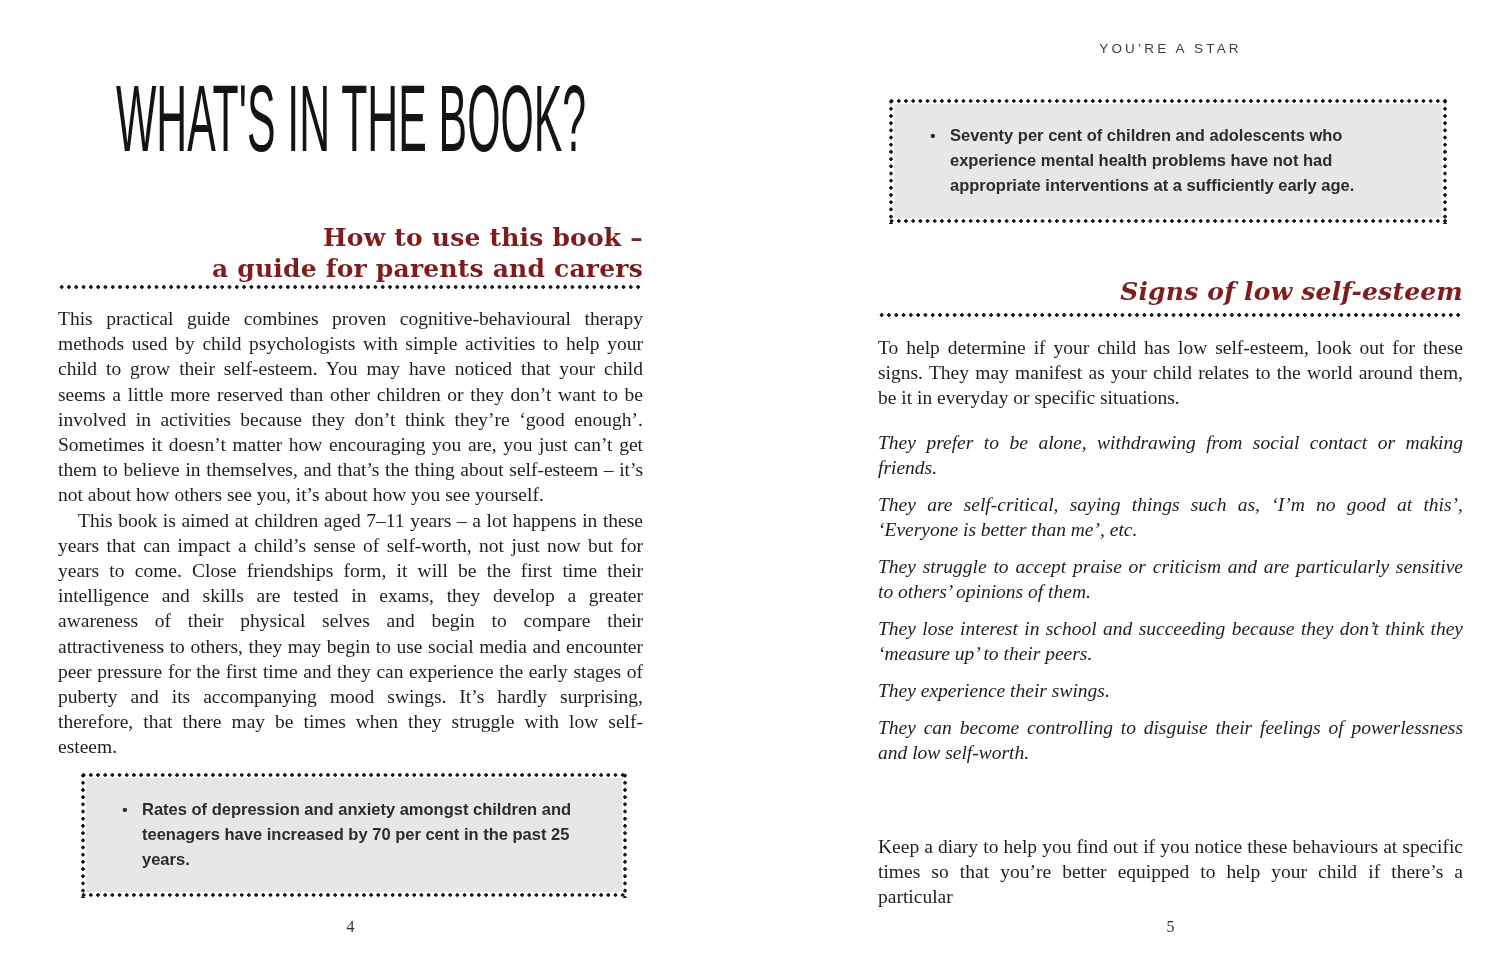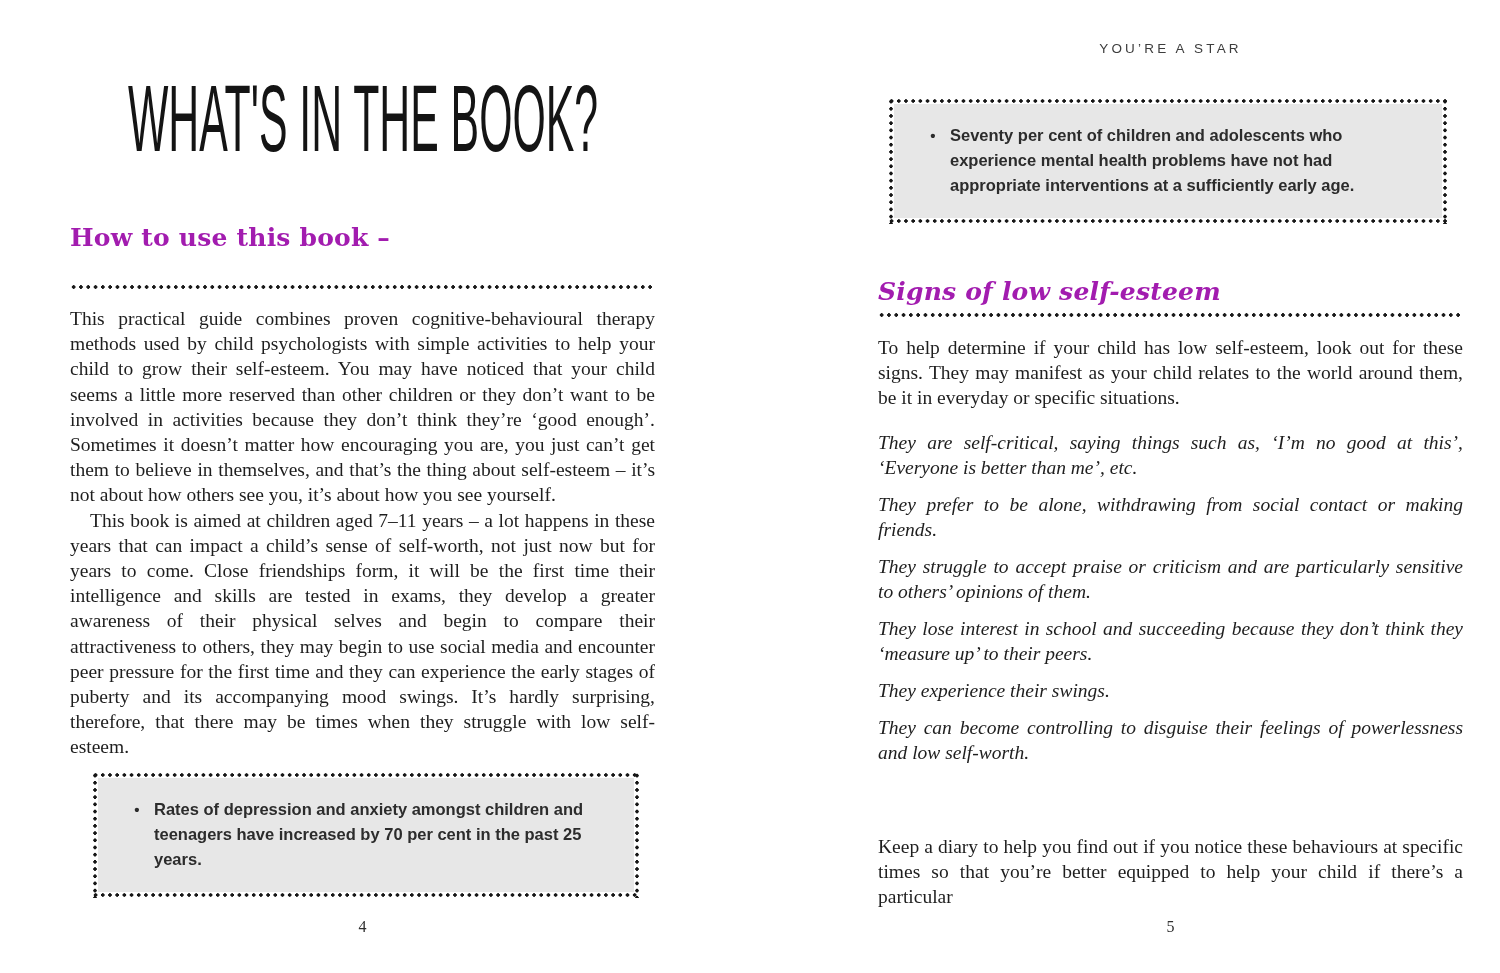--- a/index.html
+++ b/index.html
@@ -1,31 +1,31 @@
 <!DOCTYPE html>
 <html><head>
 <meta charset="utf-8">
 <style>
   html,body { margin:0; padding:0; background:#ffffff; }
   .spread {
     position:relative; width:1500px; height:973px; background:#ffffff;
     font-family:"Liberation Serif", serif; color:#1e1e1e; overflow:hidden;
   }
   .col { position:absolute; top:0; height:100%; width:585px; }
-  #left-col  { left:70px; }
+  #left-col  { left:58px; }
   #right-col { left:845px;margin-left:33px; }
   .abs { position:absolute; }
 
   
   .chapter-title-svg { position:absolute; left:58px; top:78px; }
 
   
   .section-heading {
-    font-family:"DejaVu Serif", serif; font-weight:600; color:#a21caf;
-    font-size:25px; line-height:31px; letter-spacing:0.2px;
+    font-family:"DejaVu Serif", serif; font-weight:600; color:#7f1d1d;
+    font-size:25px; line-height:31px; letter-spacing:0.2px;text-align:right;
   }
 
   
   .dotted-rule {
     height:6px; width:100%;
     background-image: radial-gradient(circle, #1a1a1a 1.55px, transparent 2px);
     background-size:7.3px 6px; background-position:0 50%; background-repeat:repeat-x;
   }
 
   
@@ -75,20 +75,21 @@
 <div class="spread">
 
   <div class="col" id="left-col">
 
     <svg class="chapter-title-svg" width="478" height="96" viewBox="0 0 478 96">
       <text x="0" y="56" transform="scale(1,1.3)" textLength="470" lengthAdjust="spacingAndGlyphs" style="font-family:'Liberation Sans',sans-serif; font-size:72px; fill:#141414;">WHAT'S IN THE BOOK?</text>
     </svg>
 
     <div class="abs section-heading" style="top:222px; left:0; width:100%;">
       <div>How to use this book –</div>
+      <div>a guide for parents and carers</div>
     </div>
 
     <div class="abs dotted-rule" style="top:284px; left:0;"></div>
 
     <div class="abs body-text" style="top:306px; left:0; width:100%;">
       <p>This practical guide combines proven cognitive-behavioural therapy methods used by child psychologists with simple activities to help your child to grow their self-esteem. You may have noticed that your child seems a little more reserved than other children or they don’t want to be involved in activities because they don’t think they’re ‘good enough’. Sometimes it doesn’t matter how encouraging you are, you just can’t get them to believe in themselves, and that’s the thing about self-esteem – it’s not about how others see you, it’s about how you see yourself.</p>
       <p>This book is aimed at children aged 7–11 years – a lot happens in these years that can impact a child’s sense of self-worth, not just now but for years to come. Close friendships form, it will be the first time their intelligence and skills are tested in exams, they develop a greater awareness of their physical selves and begin to compare their attractiveness to others, they may begin to use social media and encounter peer pressure for the first time and they can experience the early stages of puberty and its accompanying mood swings. It’s hardly surprising, therefore, that there may be times when they struggle with low self-esteem.</p>
     </div>
 
     <div class="abs callout" style="top:772px; left:22px; width:548px; box-sizing:border-box;">
@@ -114,22 +115,22 @@
 
     <div class="abs section-heading" style="top:276px; left:0; width:100%;font-style:italic;">Signs of low self-esteem</div>
 
     <div class="abs dotted-rule" style="top:312px; left:0;"></div>
 
     <div class="abs body-text" style="top:335px; left:0; width:100%;">
       <p>To help determine if your child has low self-esteem, look out for these signs. They may manifest as your child relates to the world around them, be it in everyday or specific situations.</p>
     </div>
 
     <div class="abs signs" style="top:430px; left:0; width:100%;">
+      <p>They prefer to be alone, withdrawing from social contact or making friends.</p>
       <p>They are self-critical, saying things such as, ‘I’m no good at this’, ‘Everyone is better than me’, etc.</p>
-      <p>They prefer to be alone, withdrawing from social contact or making friends.</p>
       <p>They struggle to accept praise or criticism and are particularly sensitive to others’ opinions of them.</p>
       <p>They lose interest in school and succeeding because they don’t think they ‘measure up’ to their peers.</p>
       <p>They experience their swings.</p>
       <p>They can become controlling to disguise their feelings of powerlessness and low self-worth.</p>
     </div>
 
     <div class="abs body-text" style="top:834px; left:0; width:100%;">
       <p>Keep a diary to help you find out if you notice these behaviours at specific times so that you’re better equipped to help your child if there’s a particular</p>
     </div>
 

